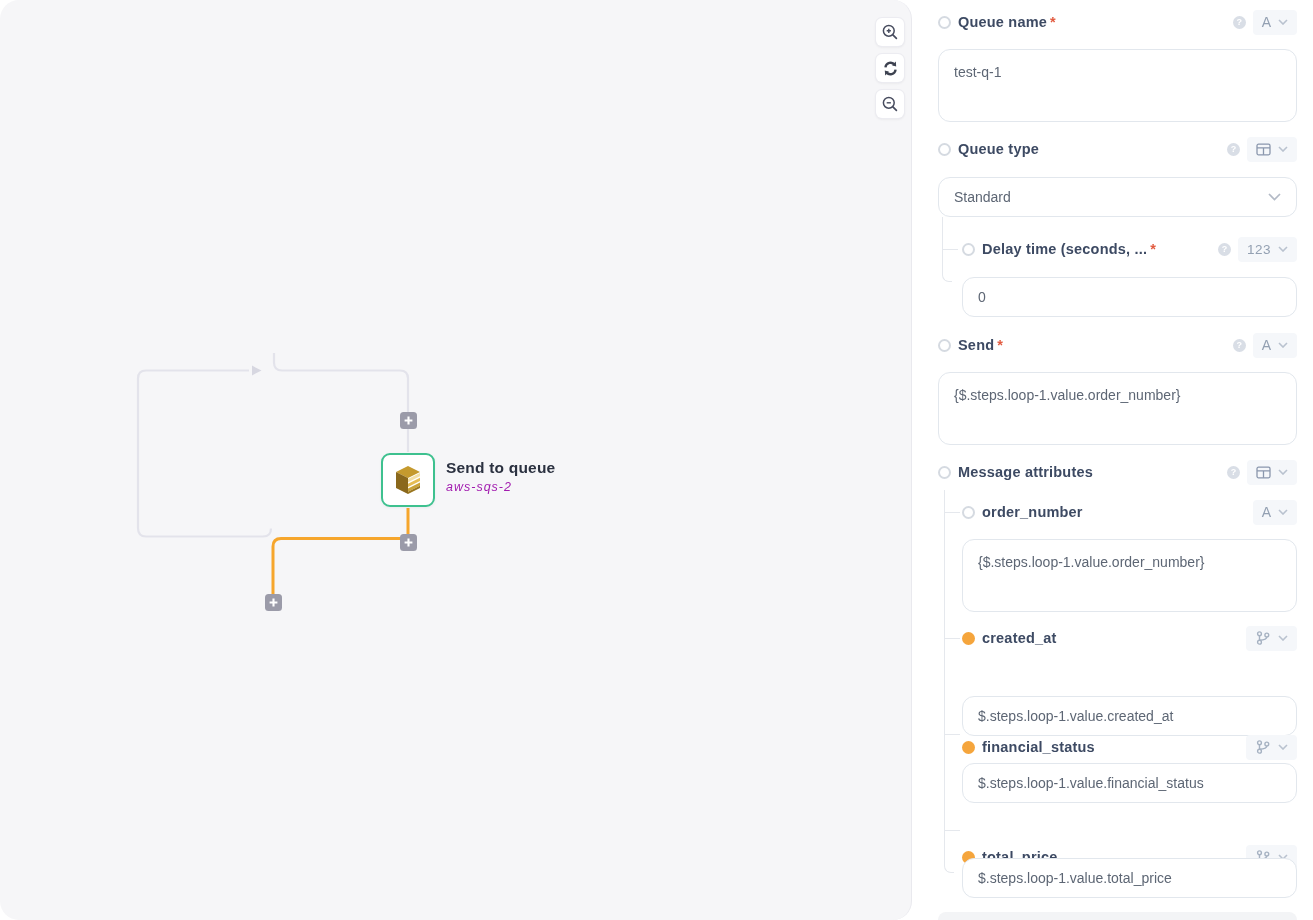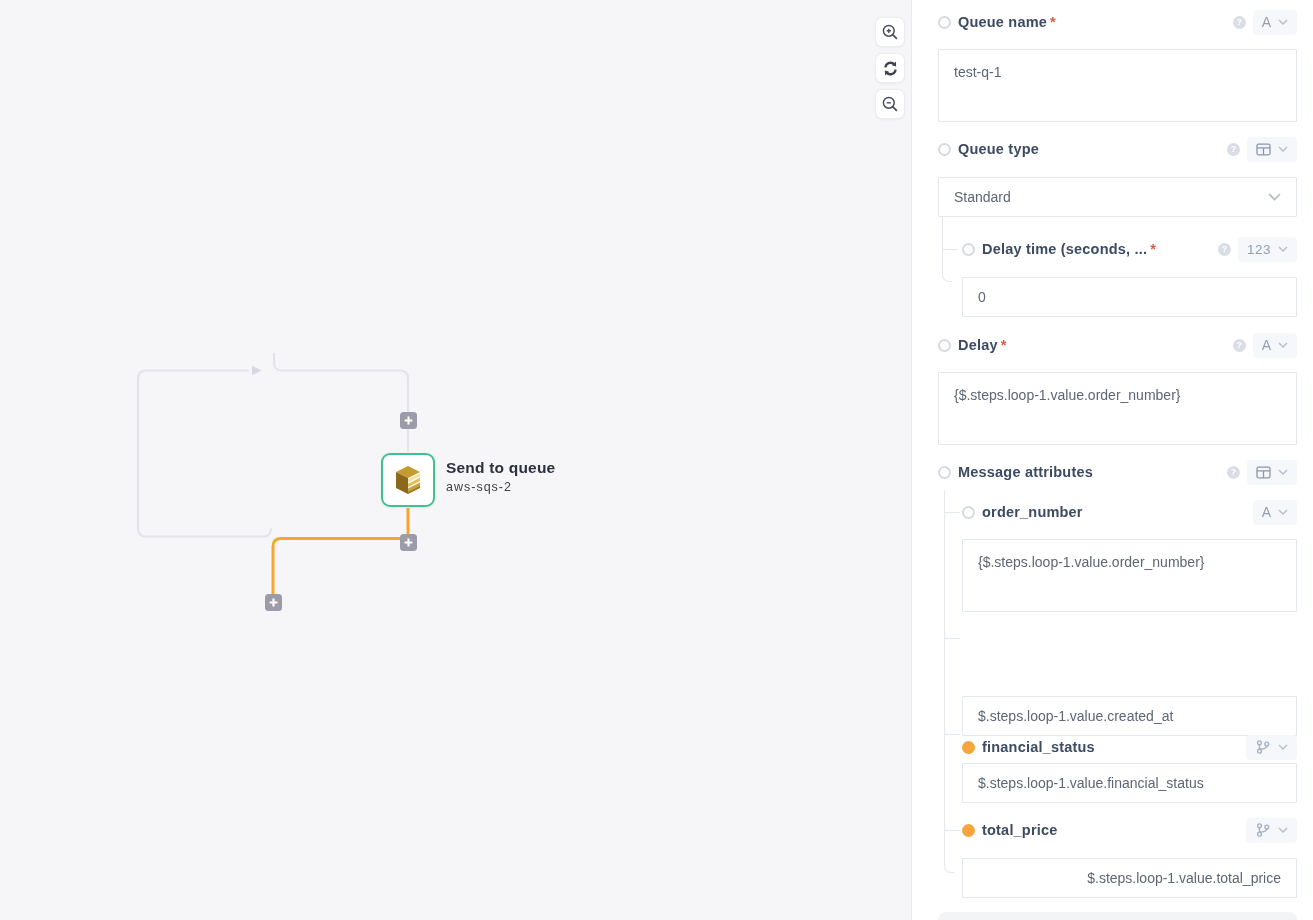--- a/index.html
+++ b/index.html
@@ -4,39 +4,39 @@
 <style>
   html,body{margin:0;padding:0;}
   body{
     width:1313px;height:920px;overflow:hidden;
     font-family:"Liberation Sans","DejaVu Sans",sans-serif;
     -webkit-font-smoothing:antialiased;
   }
   .app{position:relative;width:1313px;height:920px;background:#ffffff;}
 
   
-  .canvas{position:absolute;left:0;top:0;width:912px;height:920px;background:#f6f6f8;border-right:1px solid #e9e9ee;box-sizing:border-box;}
+  .canvas{position:absolute;left:0;top:0;width:912px;height:920px;background:#f6f6f8;border-right:1px solid #e9e9ee;box-sizing:border-box;border-radius:19px;}
   .edges{position:absolute;left:0;top:0;width:912px;height:920px;pointer-events:none;}
 
   .plus-btn{
     position:absolute;width:17px;height:17px;border-radius:3.5px;background:#9b9ba9;
     display:flex;align-items:center;justify-content:center;cursor:pointer;
   }
 
   .node{
     position:absolute;left:381px;top:453px;width:54px;height:54px;box-sizing:border-box;
     background:#ffffff;border:2.5px solid #3ec18f;border-radius:9px;
     display:flex;align-items:center;justify-content:center;cursor:pointer;
     box-shadow:0 1px 3px rgba(20,30,60,.05);
   }
   .node-title{
     position:absolute;left:446px;top:459px;font-size:15.5px;font-weight:700;color:#2b3140;letter-spacing:.2px;
   }
   .node-sub{
-    position:absolute;left:446px;top:480px;font-size:12.5px;color:#404040;letter-spacing:1px;
+    position:absolute;left:446px;top:480px;font-size:12.5px;color:#a21caf;letter-spacing:1px;font-style:italic;
   }
 
   .zoom-ctl{
     position:absolute;left:876px;width:28px;height:28px;background:#ffffff;border-radius:6px;
     box-shadow:0 0 0 1px #ececf1,0 1px 3px rgba(25,30,50,.10);
     display:flex;align-items:center;justify-content:center;cursor:pointer;
   }
 
   
   .panel{position:absolute;left:912px;top:0;width:401px;height:920px;background:#ffffff;}
@@ -53,21 +53,21 @@
     font-size:9px;font-weight:700;display:flex;align-items:center;justify-content:center;cursor:pointer;flex:none;
   }
   .badge{
     height:25px;background:#f5f7fa;border-radius:4px;padding:0 9px;cursor:pointer;
     display:flex;align-items:center;justify-content:center;gap:7px;
     color:#93a0b2;font-size:14px;
   }
   .badge .num{font-size:13.5px;letter-spacing:.5px;}
 
   .field{
-    position:absolute;box-sizing:border-box;background:#ffffff;border:1px solid #e2e7ed;border-radius:1px;
+    position:absolute;box-sizing:border-box;background:#ffffff;border:1px solid #e2e7ed;border-radius:12px;
     font-family:"Liberation Sans","DejaVu Sans",sans-serif;font-size:14px;color:#5d6674;
   }
   textarea.field{resize:none;padding:12px 15px;line-height:1.45;outline:none;}
   input.field{padding:0 15px;outline:none;}
   .selectbox{display:flex;align-items:center;padding:0 15px;cursor:pointer;text-align:center;}
   .selectbox .chev{margin-left:auto;}
 
   .conn{position:absolute;border:0 solid #e5e8ed;}
   .cl{border-left-width:1.5px;}
   .cb{border-bottom-width:1.5px;}
@@ -204,21 +204,21 @@
           <svg width="10" height="6" viewBox="0 0 10 6">
               <path d="M1 1 L5 5 L9 1" fill="none" stroke="#b9c2cf" stroke-width="1.6"></path>
             </svg>
         </span>
       </span>
     </div>
     <input class="field" style="left: 50px; top: 277px; width: 335px; height: 40px;" value="0">
 
     <div class="row" style="top:332px;">
       <span class="dot"></span>
-      <span class="lbl">Delay</span>
+      <span class="lbl">Send</span>
       <span class="req">*</span>
       <span class="row-right">
         <span class="help">?</span>
         <span class="badge">
           <span>A</span>
           <svg width="10" height="6" viewBox="0 0 10 6">
               <path d="M1 1 L5 5 L9 1" fill="none" stroke="#b9c2cf" stroke-width="1.6"></path>
             </svg>
         </span>
       </span>
@@ -255,55 +255,72 @@
         <span class="badge">
           <span>A</span>
           <svg width="10" height="6" viewBox="0 0 10 6">
               <path d="M1 1 L5 5 L9 1" fill="none" stroke="#b9c2cf" stroke-width="1.6"></path>
             </svg>
         </span>
       </span>
     </div>
     <textarea class="field" style="left: 50px; top: 539px; width: 335px; height: 73px;">{$.steps.loop-1.value.order_number}</textarea>
 
-    <input class="field" style="left: 50px; top: 667px; width: 335px; height: 40px; margin-top: 29px;" value="$.steps.loop-1.value.created_at">
-
-    <div class="row child" style="top:734px;">
+    <div class="row child" style="top:625px;">
       <span class="dot filled"></span>
-      <span class="lbl">financial_status</span>
+      <span class="lbl">created_at</span>
       <span class="row-right">
         <span class="badge">
           <svg width="16" height="16" viewBox="0 0 16 16">
             <circle cx="4.5" cy="3.8" r="1.9" fill="none" stroke="#a6b2c2" stroke-width="1.4"></circle>
             <circle cx="4.5" cy="12.2" r="1.9" fill="none" stroke="#a6b2c2" stroke-width="1.4"></circle>
             <circle cx="11.8" cy="5" r="1.9" fill="none" stroke="#a6b2c2" stroke-width="1.4"></circle>
             <path d="M4.5 5.7 V10.3 M11.8 6.9 C11.8 9.6 8 10 4.5 10.2" fill="none" stroke="#a6b2c2" stroke-width="1.4"></path>
           </svg>
           <svg width="10" height="6" viewBox="0 0 10 6">
               <path d="M1 1 L5 5 L9 1" fill="none" stroke="#b9c2cf" stroke-width="1.6"></path>
             </svg>
         </span>
       </span>
     </div>
-    <input class="field" style="left: 50px; top: 763px; width: 335px; height: 40px;" value="$.steps.loop-1.value.financial_status">
-
-    <div class="row child" style="top:817px;">
+    <input class="field" style="left: 50px; top: 667px; width: 335px; height: 40px; margin-top: 29px;" value="$.steps.loop-1.value.created_at">
+
+    <div class="row child" style="top:734px;">
       <span class="dot filled"></span>
-      <span class="lbl">total_price</span>
+      <span class="lbl">financial_status</span>
       <span class="row-right">
         <span class="badge">
           <svg width="16" height="16" viewBox="0 0 16 16">
             <circle cx="4.5" cy="3.8" r="1.9" fill="none" stroke="#a6b2c2" stroke-width="1.4"></circle>
             <circle cx="4.5" cy="12.2" r="1.9" fill="none" stroke="#a6b2c2" stroke-width="1.4"></circle>
             <circle cx="11.8" cy="5" r="1.9" fill="none" stroke="#a6b2c2" stroke-width="1.4"></circle>
             <path d="M4.5 5.7 V10.3 M11.8 6.9 C11.8 9.6 8 10 4.5 10.2" fill="none" stroke="#a6b2c2" stroke-width="1.4"></path>
           </svg>
           <svg width="10" height="6" viewBox="0 0 10 6">
               <path d="M1 1 L5 5 L9 1" fill="none" stroke="#b9c2cf" stroke-width="1.6"></path>
             </svg>
         </span>
       </span>
     </div>
-    <input class="field" style="left: 50px; top: 858px; width: 335px; height: 40px; text-align: right;" value="$.steps.loop-1.value.total_price">
+    <input class="field" style="left: 50px; top: 763px; width: 335px; height: 40px;" value="$.steps.loop-1.value.financial_status">
+
+    <div class="row child" style="top:844px;">
+      <span class="dot filled"></span>
+      <span class="lbl">total_price</span>
+      <span class="row-right">
+        <span class="badge">
+          <svg width="16" height="16" viewBox="0 0 16 16">
+            <circle cx="4.5" cy="3.8" r="1.9" fill="none" stroke="#a6b2c2" stroke-width="1.4"></circle>
+            <circle cx="4.5" cy="12.2" r="1.9" fill="none" stroke="#a6b2c2" stroke-width="1.4"></circle>
+            <circle cx="11.8" cy="5" r="1.9" fill="none" stroke="#a6b2c2" stroke-width="1.4"></circle>
+            <path d="M4.5 5.7 V10.3 M11.8 6.9 C11.8 9.6 8 10 4.5 10.2" fill="none" stroke="#a6b2c2" stroke-width="1.4"></path>
+          </svg>
+          <svg width="10" height="6" viewBox="0 0 10 6">
+              <path d="M1 1 L5 5 L9 1" fill="none" stroke="#b9c2cf" stroke-width="1.6"></path>
+            </svg>
+        </span>
+      </span>
+    </div>
+    <input class="field" style="left: 50px; top: 858px; width: 335px; height: 40px;" value="$.steps.loop-1.value.total_price">
 
     <div class="section-bar"></div>
   </div>
 </div>
 
 </body></html>

